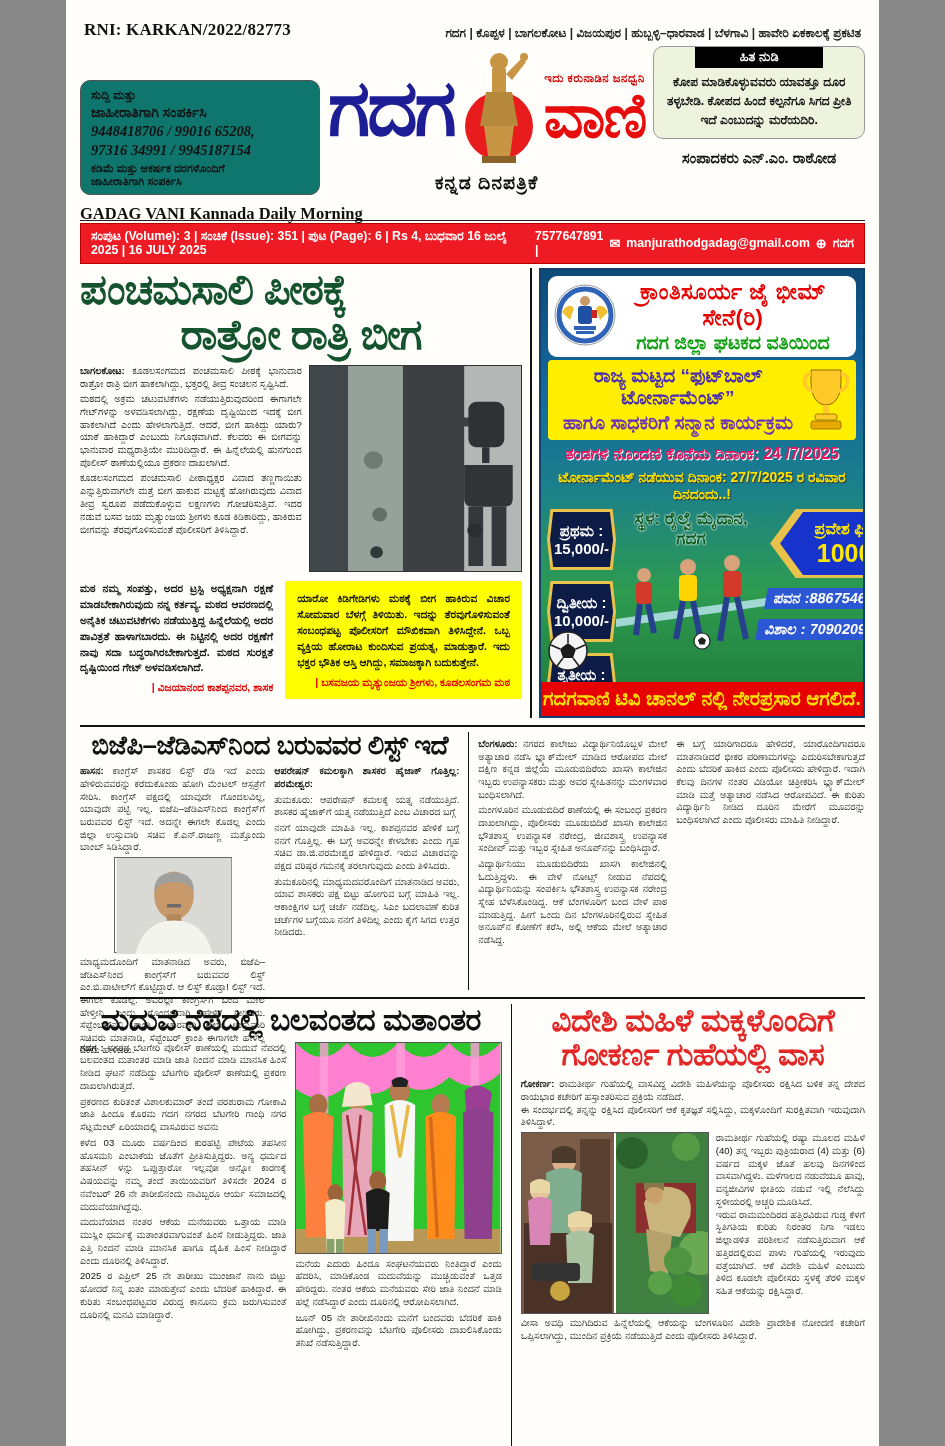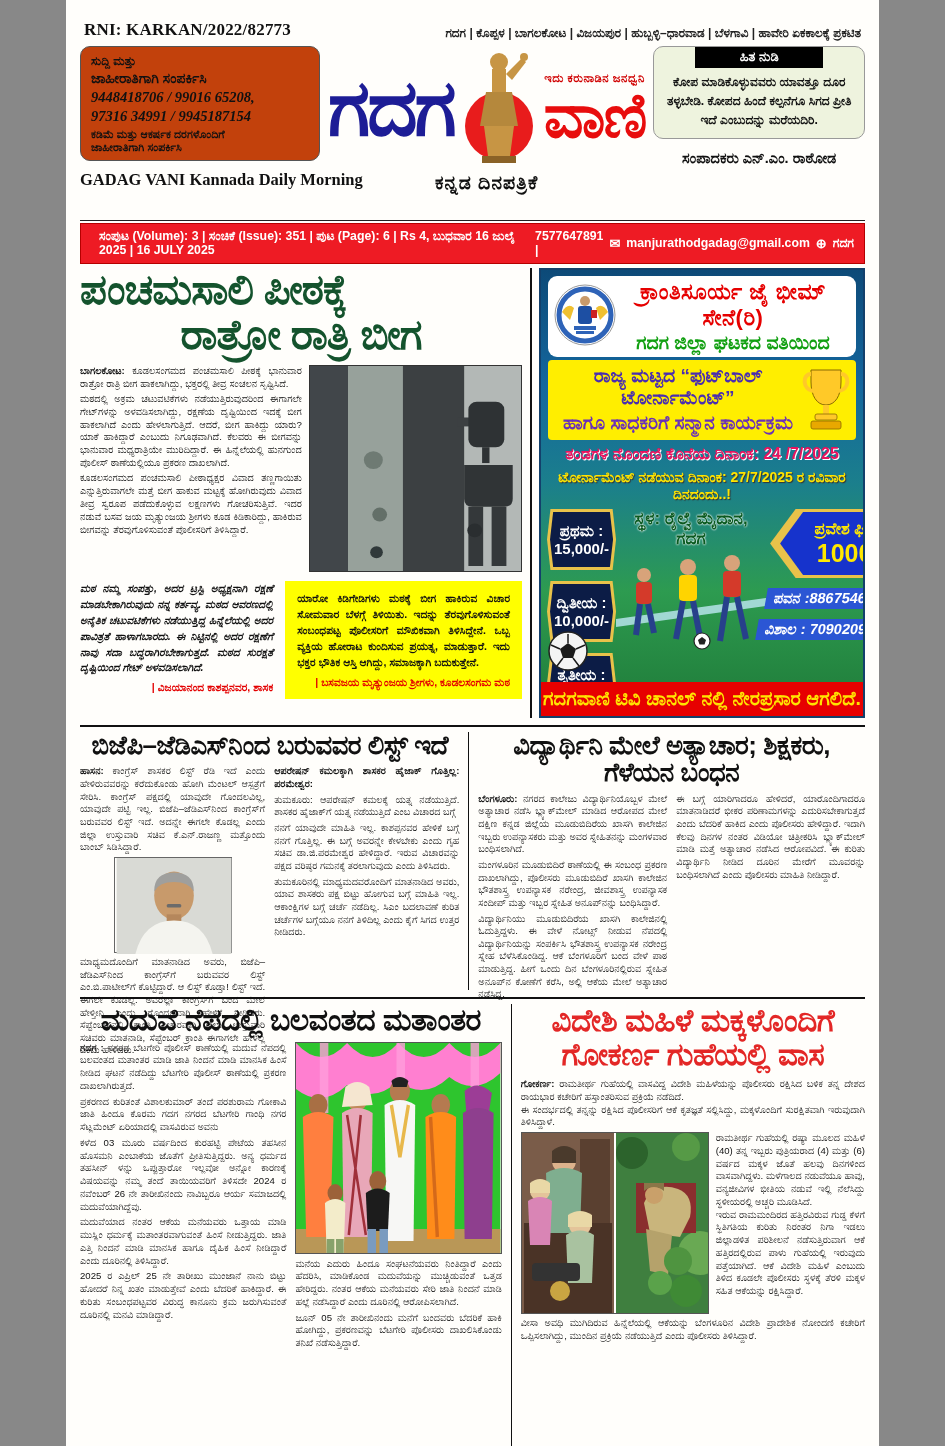--- a/index.html
+++ b/index.html
@@ -7,21 +7,21 @@
   .page { width:813px; height:1446px; background:#fffefb; margin:0 auto; position:relative; overflow:hidden; color:#111; }
 
   
   .topbar { display:flex; justify-content:space-between; align-items:flex-end; padding:20px 18px 2px 18px; }
   .rni { font-family:"Liberation Serif",serif; font-weight:bold; font-size:17px; letter-spacing:0.2px; }
   .editions { font-size:12px; font-weight:bold; color:#222; }
 
   
   .masthead { display:flex; gap:8px; padding:4px 14px 0 14px; height:176px; }
   .m-left { width:240px; }
-  .contact-box { background:#c2410c; border:1.6px solid #555; border-radius:10px; padding:7px 10px 6px 10px; }
+  .contact-box { background:#0f766e; border:1.6px solid #555; border-radius:10px; padding:7px 10px 6px 10px;margin-top:34px; }
   .cb-l1 { font-weight:bold; font-size:12px; }
   .cb-l2 { font-weight:bold; font-size:14px; margin-top:2px; }
   .cb-ph { font-family:"Liberation Serif",serif; font-style:italic; font-weight:bold; font-size:14.5px; margin-top:2px; }
   .cb-l3 { font-weight:bold; font-size:11px; margin-top:3px; }
   .cb-l4 { font-weight:bold; font-size:11px; }
   .gv-title { font-family:"Liberation Serif",serif; font-weight:bold; font-size:16.5px; margin-top:9px; white-space:nowrap; }
   .m-center { flex:1; display:flex; flex-direction:column; align-items:center; }
   .logo-row { display:flex; align-items:center; margin-top:2px; }
   .logo-gadag { color:#1d1d96; font-weight:bold; font-size:78px; line-height:0.95; letter-spacing:-3px; font-family:"Liberation Serif",serif; }
   .statue-wrap { position:relative; width:86px; height:122px; margin:0 2px; }
@@ -31,35 +31,35 @@
   .subtitle { font-weight:bold; font-size:19px; margin-top:2px; letter-spacing:1px; }
   .m-right { width:212px; }
   .hita-box { background:#eef3de; border:1.5px solid #999; border-radius:10px; padding:0 8px 8px 8px; }
   .hita-title { background:#000; color:#fff; width:66%; margin:0 auto; text-align:center; font-weight:bold; font-size:13px; padding:2px 0 3px 0; }
   .hita-text { font-weight:bold; font-size:12.2px; line-height:1.55; text-align:center; margin-top:5px; }
   .editor { font-weight:bold; font-size:14.5px; text-align:center; margin-top:11px; white-space:nowrap; }
 
   .thin-rule { border-top:1.5px solid #222; margin:2px 14px 0 14px; }
 
   
-  .infobar { background:#ee1b24; border:1px solid #b50000; color:#fff; margin:2px 14px 0 14px; padding:5px 10px 6px 18px; display:flex; justify-content:space-between; align-items:center; font-weight:bold; font-size:12.3px; }
+  .infobar { background:#ee1b24; border:1px solid #b50000; color:#fff; margin:2px 14px 0 14px; padding:5px 10px 6px 10px; display:flex; justify-content:space-between; align-items:center; font-weight:bold; font-size:12.3px; }
   .ib-right { display:flex; align-items:center; gap:6px; }
   .ib-icon { font-size:13px; }
 
   
   .section1 { display:flex; margin:4px 14px 0 14px; height:450px; }
   .lead { width:452px; border-right:2px solid #111; padding-right:8px; }
   .lead-hl { color:#14532d; font-weight:bold; font-size:42px; line-height:1.06; letter-spacing:-1px; }
   .lead-hl .l2 { text-align:center; display:block; }
   .lead-body { display:flex; gap:7px; margin-top:8px; }
   .lead-text { width:51%; font-size:9.7px; line-height:1.33; text-align:justify; }
   .lead-text p { margin-bottom:2px; }
   .lead-photo { width:49%; height:207px; border:1px solid #333; overflow:hidden; }
   .quotes-row { display:flex; gap:12px; margin-top:9px; }
-  .quote1 { width:45%; font-weight:bold; font-size:10.6px; line-height:1.5; text-align:justify;font-style:italic; }
+  .quote1 { width:45%; font-weight:bold; font-size:10.6px; line-height:1.5; text-align:justify; }
   .q-attr { color:#e30000; font-weight:bold; text-align:right; margin-top:5px; font-size:10.6px; }
   .quote2 { width:55%; background:#ffff00; padding:10px 12px 8px 12px; font-weight:bold; font-size:10.6px; line-height:1.5; text-align:justify; }
 
   
   .ad { flex:1; margin-left:7px; position:relative; border:2px solid #13406b; background:linear-gradient(180deg,#0d4a78 0%,#14679e 26%,#1b7f8c 48%,#2d9b50 72%,#1f7a38 100%); overflow:hidden; }
   .ad-top { background:#fff; border-radius:9px; margin:6px 7px 3px 7px; display:flex; align-items:center; padding:3px 6px; }
   .ad-titles { flex:1; text-align:center; }
   .ad-title { color:#e60000; font-weight:bold; font-size:22px; letter-spacing:0.5px; }
   .ad-subtitle { color:#12a012; font-weight:bold; font-size:19px; margin-top:1px; }
   .ad-band { background:#ffee00; border-radius:4px; margin:3px 7px; padding:5px 58px 6px 10px; text-align:center; color:#4a2db0; font-weight:bold; position:relative; }
@@ -335,21 +335,20 @@
         </div>
         <div class="col">
           <p class="subhead">ಆಪರೇಷನ್ ಕಮಲಕ್ಕಾಗಿ ಶಾಸಕರ ಹೈಜಾಕ್ ಗೊತ್ತಿಲ್ಲ: ಪರಮೇಶ್ವರ:</p>
           <p>ತುಮಕೂರು: ಆಪರೇಷನ್ ಕಮಲಕ್ಕೆ ಯತ್ನ ನಡೆಯುತ್ತಿದೆ. ಶಾಸಕರ ಹೈಜಾಕ್‌ಗೆ ಯತ್ನ ನಡೆಯುತ್ತಿದೆ ಎಂಬ ವಿಚಾರದ ಬಗ್ಗೆ</p>
           <p>ನನಗೆ ಯಾವುದೇ ಮಾಹಿತಿ ಇಲ್ಲ. ಕಾಶಪ್ಪನವರ ಹೇಳಿಕೆ ಬಗ್ಗೆ ನನಗೆ ಗೊತ್ತಿಲ್ಲ. ಈ ಬಗ್ಗೆ ಅವರನ್ನೇ ಕೇಳಬೇಕು ಎಂದು ಗೃಹ ಸಚಿವ ಡಾ.ಜಿ.ಪರಮೇಶ್ವರ ಹೇಳಿದ್ದಾರೆ. ಇರುವ ವಿಚಾರವನ್ನು ಪಕ್ಷದ ವರಿಷ್ಠರ ಗಮನಕ್ಕೆ ತರಲಾಗುವುದು ಎಂದು ತಿಳಿಸಿದರು.</p>
           <p>ತುಮಕೂರಿನಲ್ಲಿ ಮಾಧ್ಯಮದವರೊಂದಿಗೆ ಮಾತನಾಡಿದ ಅವರು, ಯಾವ ಶಾಸಕರು ಪಕ್ಷ ಬಿಟ್ಟು ಹೋಗುವ ಬಗ್ಗೆ ಮಾಹಿತಿ ಇಲ್ಲ. ಆಕಾಂಕ್ಷಿಗಳ ಬಗ್ಗೆ ಚರ್ಚೆ ನಡೆದಿಲ್ಲ. ಸಿಎಂ ಬದಲಾವಣೆ ಕುರಿತ ಚರ್ಚೆಗಳ ಬಗ್ಗೆಯೂ ನನಗೆ ತಿಳಿದಿಲ್ಲ ಎಂದು ಕೈಗೆ ಸಿಗದ ಉತ್ತರ ನೀಡಿದರು.</p>
         </div>
       </div>
     </div>
     <div class="s2-right">
-      <div class="s2-hl">ವಿದ್ಯಾರ್ಥಿನಿ ಮೇಲೆ ಅತ್ಯಾಚಾರ; ಶಿಕ್ಷಕರು, ಗೆಳೆಯನ ಬಂಧನ</div>
       <div class="cols2">
         <div class="col">
           <p><b class="dl">ಬೆಂಗಳೂರು:</b> <span>ನಗರದ ಕಾಲೇಜು ವಿದ್ಯಾರ್ಥಿನಿಯೊಬ್ಬಳ ಮೇಲೆ ಅತ್ಯಾಚಾರ ನಡೆಸಿ ಬ್ಲ್ಯಾಕ್‌ಮೇಲ್ ಮಾಡಿದ ಆರೋಪದ ಮೇಲೆ ದಕ್ಷಿಣ ಕನ್ನಡ ಜಿಲ್ಲೆಯ ಮೂಡುಬಿದಿರೆಯ ಖಾಸಗಿ ಕಾಲೇಜಿನ ಇಬ್ಬರು ಉಪನ್ಯಾಸಕರು ಮತ್ತು ಅವರ ಸ್ನೇಹಿತನನ್ನು ಮಂಗಳವಾರ ಬಂಧಿಸಲಾಗಿದೆ.</span></p>
           <p>ಮಂಗಳೂರಿನ ಮೂಡುಬಿದಿರೆ ಠಾಣೆಯಲ್ಲಿ ಈ ಸಂಬಂಧ ಪ್ರಕರಣ ದಾಖಲಾಗಿದ್ದು, ಪೊಲೀಸರು ಮೂಡುಬಿದಿರೆ ಖಾಸಗಿ ಕಾಲೇಜಿನ ಭೌತಶಾಸ್ತ್ರ ಉಪನ್ಯಾಸಕ ನರೇಂದ್ರ, ಜೀವಶಾಸ್ತ್ರ ಉಪನ್ಯಾಸಕ ಸಂದೀಪ್ ಮತ್ತು ಇಬ್ಬರ ಸ್ನೇಹಿತ ಅನೂಪ್‌ನನ್ನು ಬಂಧಿಸಿದ್ದಾರೆ.</p>
           <p>ವಿದ್ಯಾರ್ಥಿನಿಯು ಮೂಡುಬಿದಿರೆಯ ಖಾಸಗಿ ಕಾಲೇಜಿನಲ್ಲಿ ಓದುತ್ತಿದ್ದಳು. ಈ ವೇಳೆ ನೋಟ್ಸ್ ನೀಡುವ ನೆಪದಲ್ಲಿ ವಿದ್ಯಾರ್ಥಿನಿಯನ್ನು ಸಂಪರ್ಕಿಸಿ ಭೌತಶಾಸ್ತ್ರ ಉಪನ್ಯಾಸಕ ನರೇಂದ್ರ ಸ್ನೇಹ ಬೆಳೆಸಿಕೊಂಡಿದ್ದ. ಆಕೆ ಬೆಂಗಳೂರಿಗೆ ಬಂದ ವೇಳೆ ಪಾಠ ಮಾಡುತ್ತಿದ್ದ. ಹೀಗೆ ಒಂದು ದಿನ ಬೆಂಗಳೂರಿನಲ್ಲಿರುವ ಸ್ನೇಹಿತ ಅನೂಪ್‌ನ ಕೋಣೆಗೆ ಕರೆಸಿ, ಅಲ್ಲಿ ಆಕೆಯ ಮೇಲೆ ಅತ್ಯಾಚಾರ ನಡೆಸಿದ್ದ.</p>
         </div>
         <div class="col">
           <p>ಈ ಬಗ್ಗೆ ಯಾರಿಗಾದರೂ ಹೇಳಿದರೆ, ಯಾರೊಂದಿಗಾದರೂ ಮಾತನಾಡಿದರೆ ಭೀಕರ ಪರಿಣಾಮಗಳನ್ನು ಎದುರಿಸಬೇಕಾಗುತ್ತದೆ ಎಂದು ಬೆದರಿಕೆ ಹಾಕಿದ ಎಂದು ಪೊಲೀಸರು ಹೇಳಿದ್ದಾರೆ. ಇದಾಗಿ ಕೆಲವು ದಿನಗಳ ನಂತರ ವಿಡಿಯೋ ಚಿತ್ರೀಕರಿಸಿ ಬ್ಲ್ಯಾಕ್‌ಮೇಲ್ ಮಾಡಿ ಮತ್ತೆ ಅತ್ಯಾಚಾರ ನಡೆಸಿದ ಆರೋಪವಿದೆ. ಈ ಕುರಿತು ವಿದ್ಯಾರ್ಥಿನಿ ನೀಡಿದ ದೂರಿನ ಮೇರೆಗೆ ಮೂವರನ್ನು ಬಂಧಿಸಲಾಗಿದೆ ಎಂದು ಪೊಲೀಸರು ಮಾಹಿತಿ ನೀಡಿದ್ದಾರೆ.</p>
         </div>
       </div>

